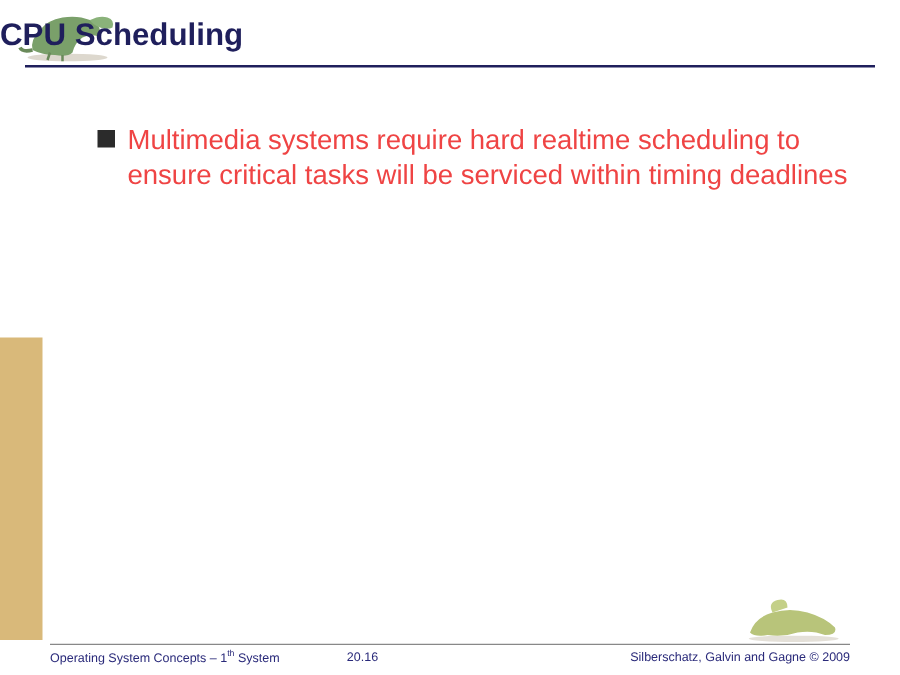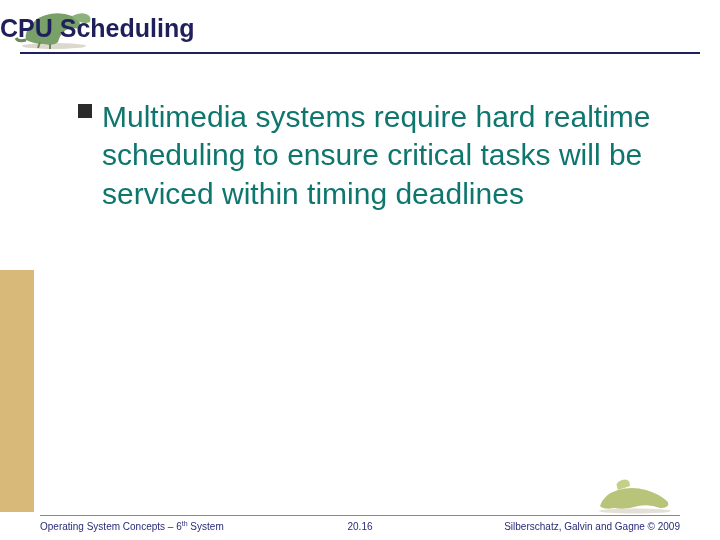--- a/index.html
+++ b/index.html
@@ -8,26 +8,26 @@
   .sidebar { position: absolute; left: 0; top: 0; width: 34px; height: 540px; }
   .sidebar-top { width: 34px; height: 270px; background: #fff; }
   .sidebar-bottom { position: absolute; left: 0; top: 270px; width: 34px; height: 242px; background: #d9b97a; }
   .header { position: absolute; left: 0; top: 0; width: 720px; height: 58px; }
   .dino-icon { position: absolute; left: 14px; top: 2px; width: 90px; height: 48px; }
   .title { position: absolute; left: 0; top: 14px; width: 720px; text-align: left; font-size: 25px; font-weight: bold; color: #1f1f5c; }
   .title-rule { position: absolute; left: 20px; top: 52px; width: 680px; height: 0; border-top: 2px solid #1f1f5c; }
   .content { position: absolute; left: 78px; top: 98px; width: 600px; }
   .bullet { display: flex; margin-bottom: 20px; }
   .bullet-mark { width: 14px; height: 14px; background: #2b2b2b; margin-top: 6px; margin-right: 10px; flex-shrink: 0; }
-  .bullet-text { font-size: 30px; line-height: 1.28; color: #0f766e; }
+  .bullet-text { font-size: 22px; line-height: 1.28; color: #ef4444; }
   .footer { position: absolute; left: 0; bottom: 0; width: 720px; height: 32px; }
   .footer-rule { position: absolute; left: 40px; bottom: 24px; width: 640px; height: 0; border-top: 1px solid #888; }
   .footer-left { position: absolute; left: 40px; bottom: 8px; font-size: 10px; color: #2a2a7a; }
   .footer-left .sup { font-size: 7px; vertical-align: super; }
-  .footer-center { position: absolute; left: 0; bottom: 8px; width: 720px; text-align: center; font-size: 10px; color: #2a2a7a; }
+  .footer-center { position: absolute; left: 0; bottom: 8px; width: 580px; text-align: center; font-size: 10px; color: #2a2a7a; }
   .footer-right { position: absolute; right: 40px; bottom: 8px; font-size: 10px; color: #2a2a7a; margin-left: 31px; }
   .dino-footer { position: absolute; right: 40px; bottom: 26px; width: 90px; height: 40px; }
 </style>
 </head>
 <body>
 
 <div class="slide">
 
   <div class="sidebar">
     <div class="sidebar-top"></div>
@@ -56,19 +56,19 @@
 
   <svg class="dino-footer" viewBox="0 0 90 40">
     <ellipse cx="45" cy="37" rx="36" ry="2.5" fill="rgba(120,100,60,0.2)"></ellipse>
     <path d="M10 32 Q14 20 28 16 Q42 12 56 16 Q70 20 78 28 Q80 34 70 34 Q60 30 48 32 Q36 36 24 34 Q14 36 10 32 Z" fill="#b8c47a"></path>
     <path d="M28 16 Q24 8 32 6 Q40 4 40 12" fill="#c4d088"></path>
   </svg>
 
   <div class="footer">
     <div class="footer-rule"></div>
     <div class="footer-left">
-      <span>Operating System Concepts – 6</span><span class="sup">th</span><span> System</span>
+      <span>Operating System Concepts – 1</span><span class="sup">th</span><span> System</span>
     </div>
     <div class="footer-center">20.16</div>
     <div class="footer-right">Silberschatz, Galvin and Gagne © 2009</div>
   </div>
 
 </div>
 
 </body></html>

